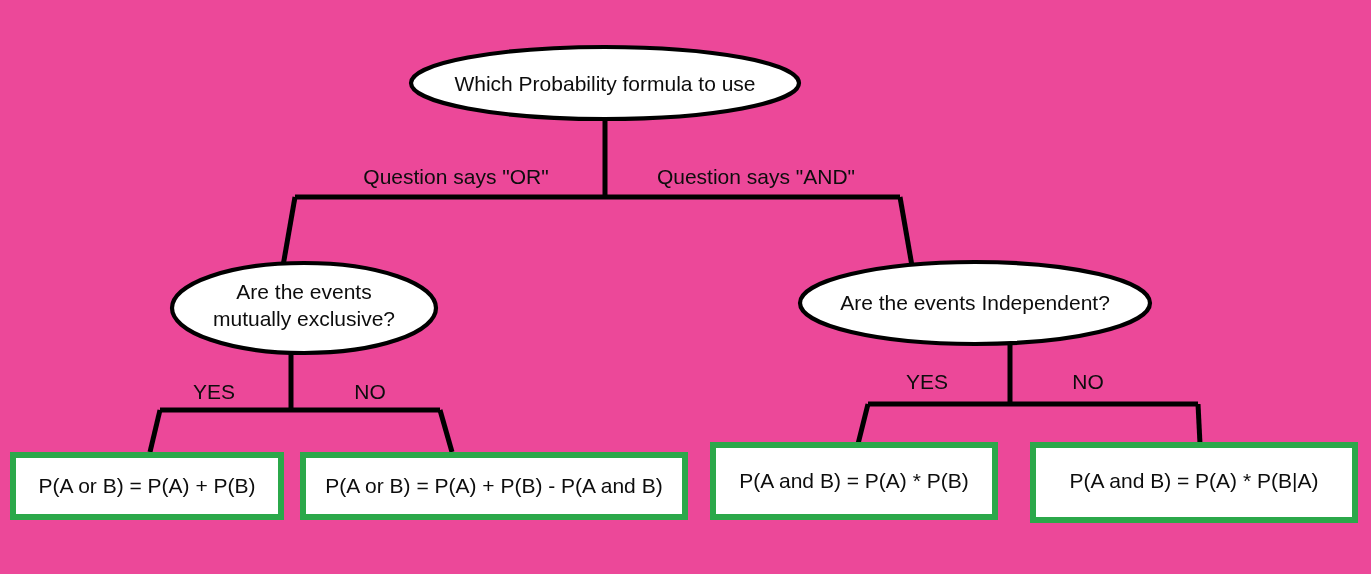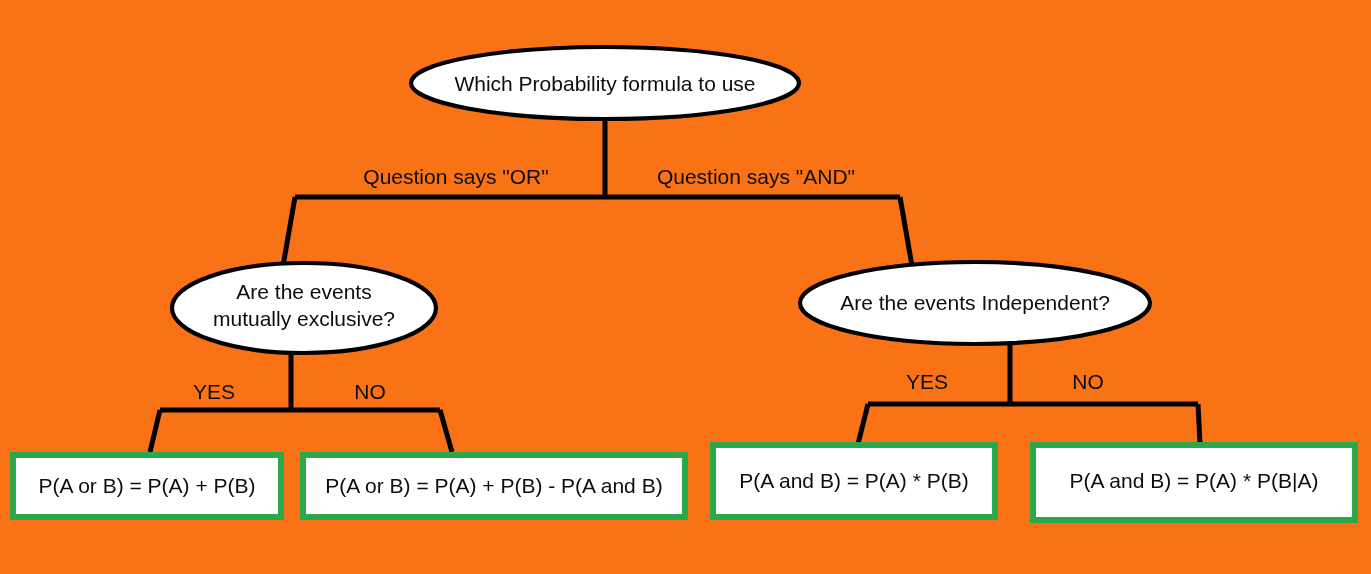--- a/index.html
+++ b/index.html
@@ -11,21 +11,21 @@
   body {
     width: 1371px;
     height: 574px;
     font-family: "Liberation Sans", sans-serif;
     overflow: hidden;
   }
   #diagram-root {
     position: relative;
     width: 1371px;
     height: 574px;
-    background: #f97316;
+    background: #ec4899;
   }
   svg#flowchart {
     display: block;
     width: 1371px;
     height: 574px;
   }
   .node-shape {
     fill: #ffffff;
     stroke: #000000;
     stroke-width: 4.2;

